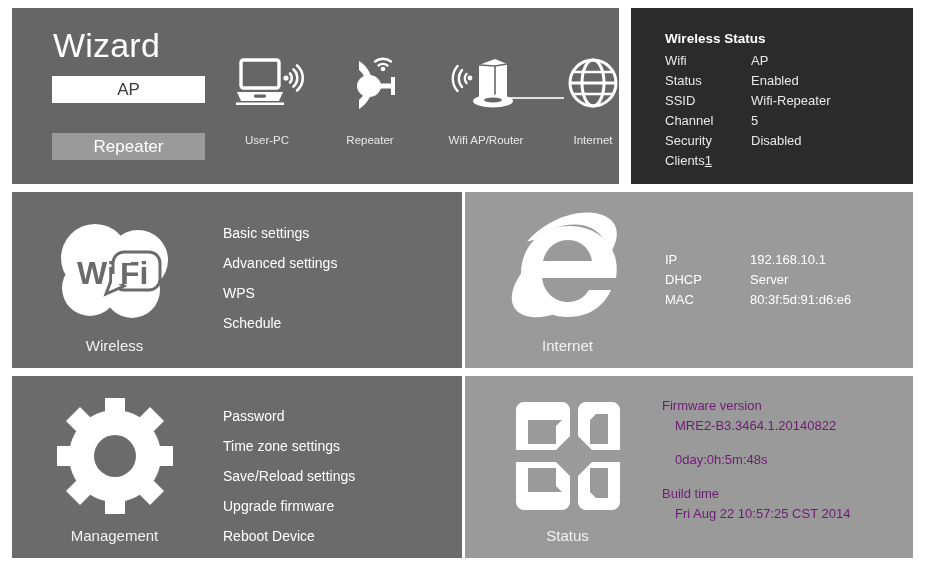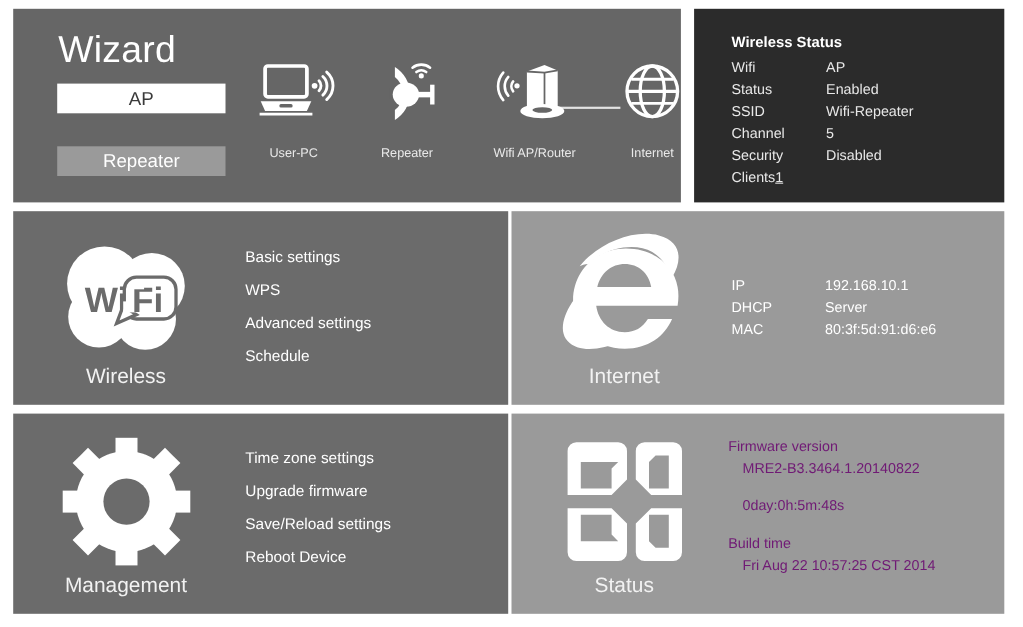--- a/index.html
+++ b/index.html
@@ -45,21 +45,21 @@
 
   
   #wireless-panel{left:12px;top:192px;width:450px;height:176px;background:#6b6b6b;}
   #internet-panel{left:465px;top:192px;width:448px;height:176px;background:#9a9a9a;}
   #management-panel{left:12px;top:376px;width:450px;height:182px;background:#6b6b6b;}
   #status-panel{left:465px;top:376px;width:448px;height:182px;background:#9a9a9a;}
 
   .ico-wrap{position:absolute;left:0;top:0;width:205px;height:100%;}
   .ico-art{position:absolute;left:50%;transform:translateX(-50%);}
   .ico-caption{position:absolute;left:50%;transform:translateX(-50%);
-               font-size:19px;color:#f2f2f2;white-space:nowrap;}
+               font-size:15px;color:#f2f2f2;white-space:nowrap;}
 
   .menu{position:absolute;font-size:14px;color:#ffffff;}
   .menu-item{height:30px;line-height:30px;white-space:nowrap;cursor:pointer;}
 
   .kv{position:absolute;font-size:13px;color:#ffffff;}
   .kvrow{position:relative;height:20px;white-space:nowrap;}
   .kvrow .k{position:absolute;left:0;top:0;}
   .kvrow .v{position:absolute;left:85px;top:0;}
 
   .stack{position:absolute;font-size:13px;color:#701a75;line-height:20px;}
@@ -194,22 +194,22 @@
           <rect x="70" y="38" width="34" height="30" fill="none"></rect>
           <g fill="#ffffff">
             <rect x="71" y="40" width="10" height="5"></rect>
           </g>
         </svg>
       </div>
       <div class="ico-caption" style="bottom:14px;">Wireless</div>
     </div>
     <div class="menu" style="left:211px;top:26px;">
       <div class="menu-item">Basic settings</div>
+      <div class="menu-item">Advanced settings</div>
       <div class="menu-item">WPS</div>
-      <div class="menu-item">Advanced settings</div>
       <div class="menu-item">Schedule</div>
     </div>
   </div>
 
   <div class="panel" id="internet-panel">
     <div class="ico-wrap">
       <div class="ico-art" style="top:14px;">
         <svg width="130" height="125" viewBox="0 0 130 125">
           <path d="M66 20
                    C 38 20 18 41 18 67
@@ -266,23 +266,24 @@
             <path d="M20 104 l7 7 13 -13 -14 -14 -13 13 z"></path>
             <path d="M104 104 l-7 7 -13 -13 14 -14 13 13 z"></path>
             <circle cx="62" cy="62" r="46"></circle>
           </g>
           <circle cx="62" cy="62" r="21" fill="#6b6b6b"></circle>
         </svg>
       </div>
       <div class="ico-caption" style="bottom:14px;">Management</div>
     </div>
     <div class="menu" style="left:211px;top:25px;">
+      <div class="menu-item">Password</div>
       <div class="menu-item">Time zone settings</div>
+      <div class="menu-item">Save/Reload settings</div>
       <div class="menu-item">Upgrade firmware</div>
-      <div class="menu-item">Save/Reload settings</div>
       <div class="menu-item">Reboot Device</div>
     </div>
   </div>
 
   <div class="panel" id="status-panel">
     <div class="ico-wrap">
       <div class="ico-art" style="top:20px;">
         <svg width="120" height="120" viewBox="0 0 120 120">
           <g fill="#ffffff">
             <path d="M8 14 a8 8 0 0 1 8 -8 l38 0 a8 8 0 0 1 8 8 l0 26 -14 14 -40 0 z

